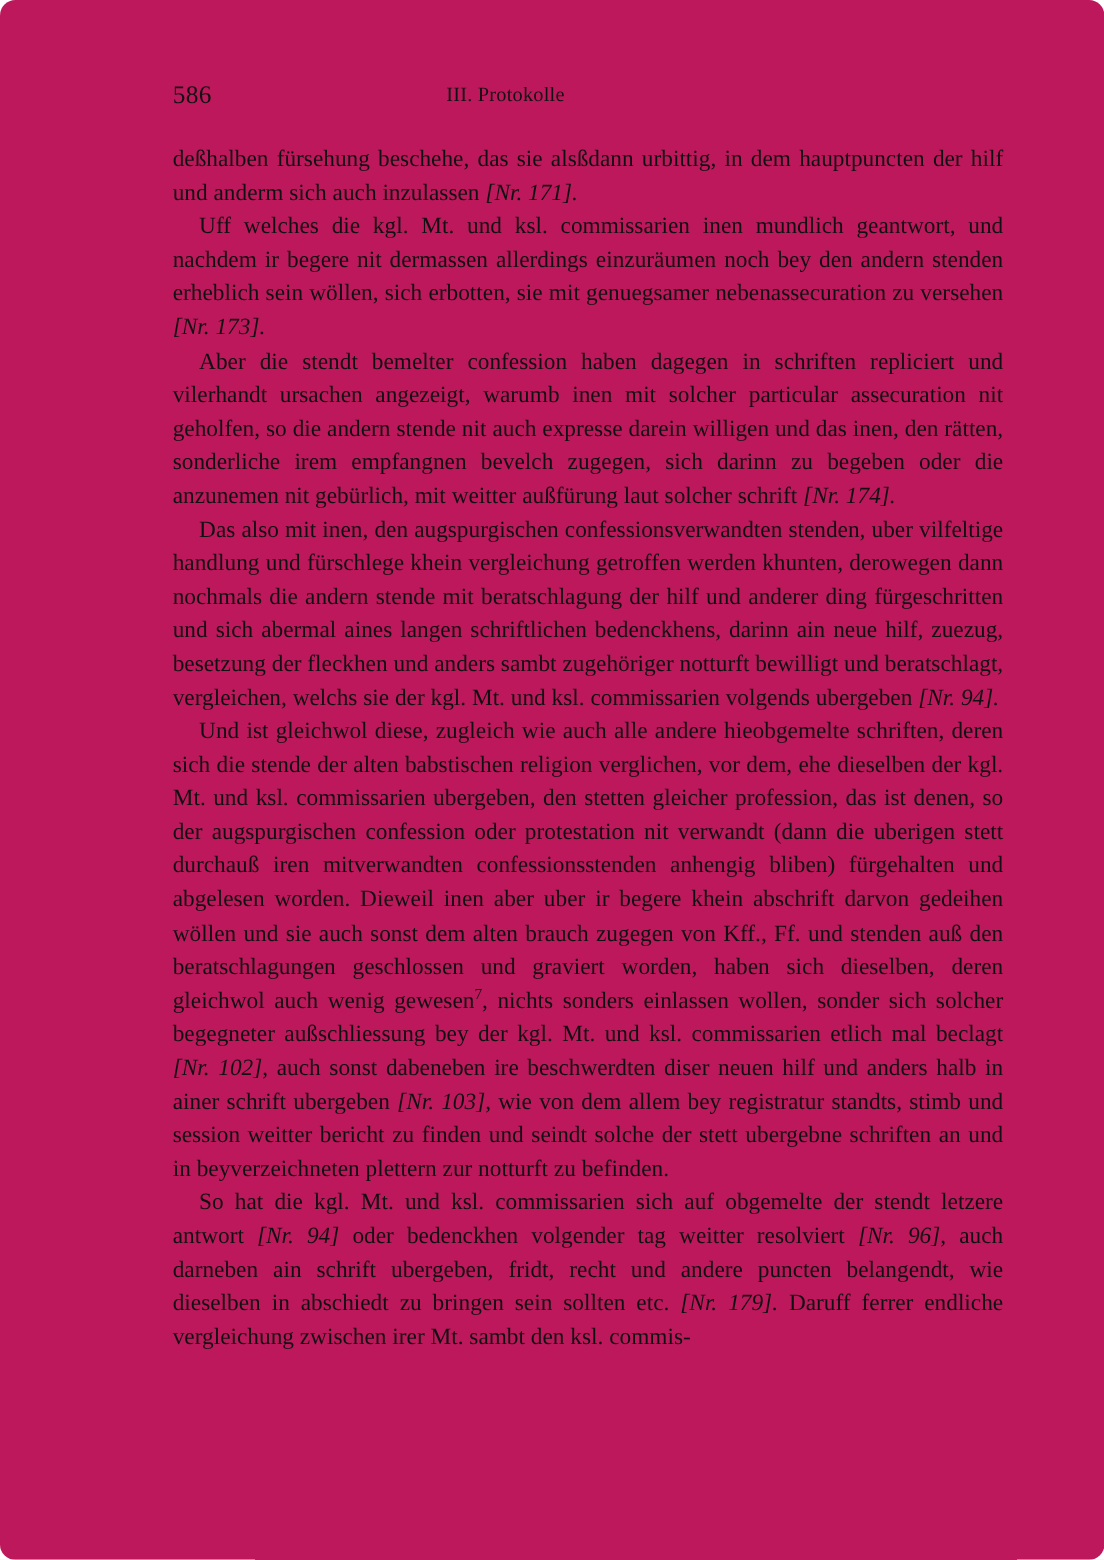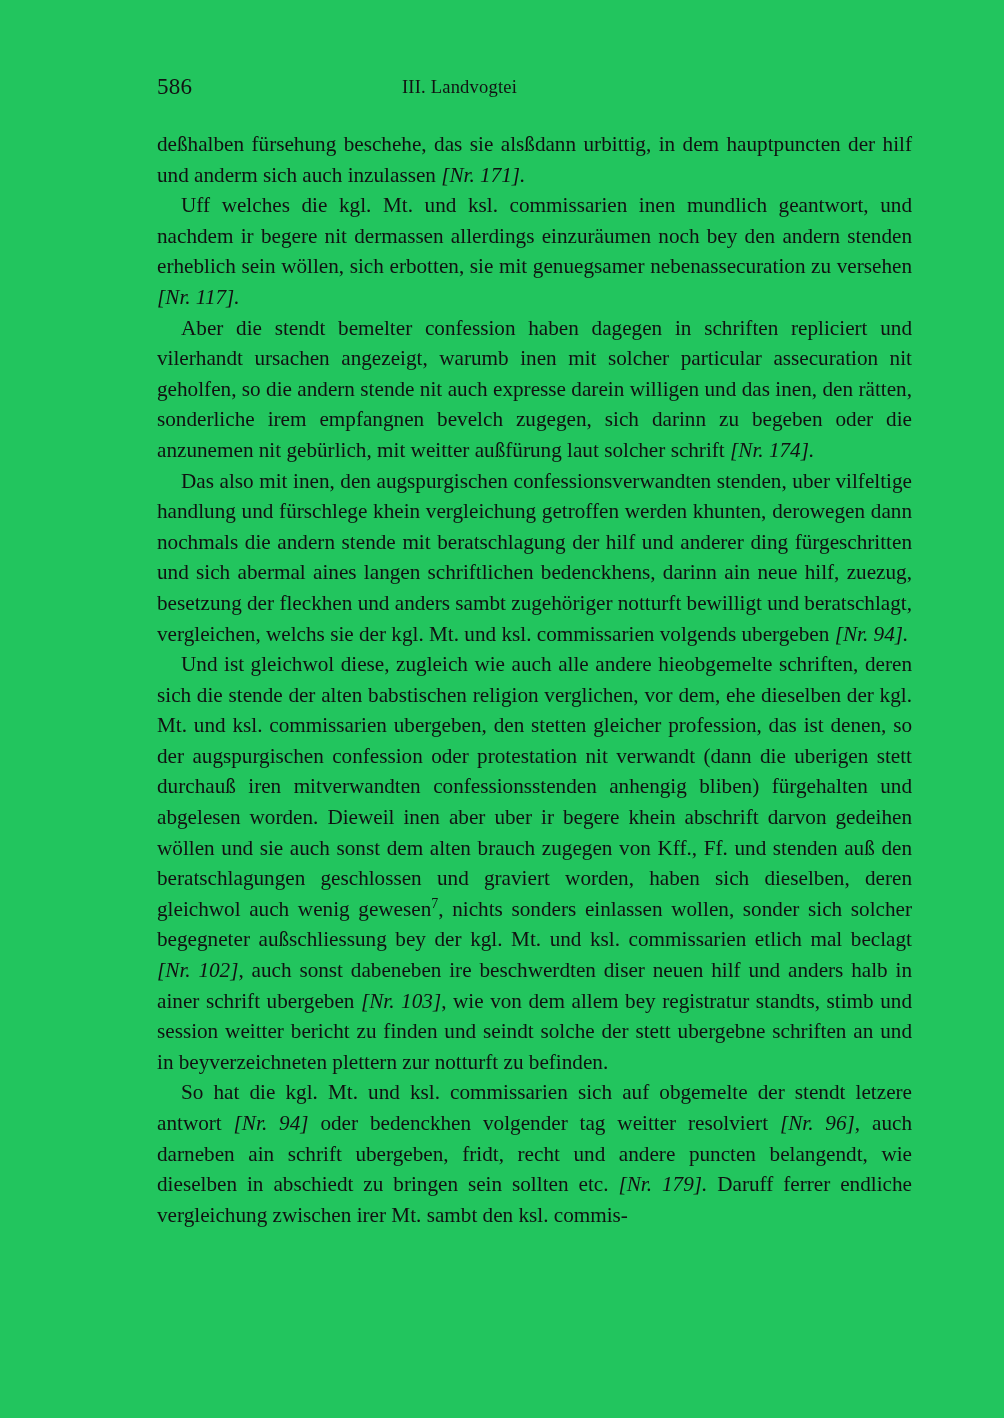--- a/index.html
+++ b/index.html
@@ -5,25 +5,26 @@
 <style>
   html, body {
     margin: 0;
     padding: 0;
     background: #ffffff;
   }
   .page {
     position: relative;
     width: 1004px;
     height: 1418px;
-    background: #22c55e;
+    background: #be185d;
     margin: 0 auto;
     font-family: "Liberation Serif", "DejaVu Serif", serif;
     color: #111111;
     overflow: hidden;
+    border-radius: 14px;
   }
   .content {
     position: absolute;
     left: 157px;
     top: 74px;
     width: 755px;
   }
   
   .running-head {
     position: relative;
@@ -104,26 +105,26 @@
 </style>
 </head>
 <body>
 
 <div class="page">
 
   <div class="content">
 
     <div class="running-head">
       <span class="folio">586</span>
-      <span class="head-title">III. Landvogtei</span>
+      <span class="head-title">III. Protokolle</span>
     </div>
 
     <div class="body-text">
       <p><span>deßhalben fürsehung beschehe, das sie alsßdann urbittig, in dem hauptpuncten der hilf und anderm sich auch inzulassen </span><span class="ref">[Nr. 171].</span></p>
-      <p class="indent"><span>Uff welches die kgl. Mt. und ksl. commissarien inen mundlich geantwort, und nachdem ir begere nit dermassen allerdings einzuräumen noch bey den andern stenden erheblich sein wöllen, sich erbotten, sie mit genuegsamer nebenassecuration zu versehen </span><span class="ref">[Nr. 117].</span></p>
+      <p class="indent"><span>Uff welches die kgl. Mt. und ksl. commissarien inen mundlich geantwort, und nachdem ir begere nit dermassen allerdings einzuräumen noch bey den andern stenden erheblich sein wöllen, sich erbotten, sie mit genuegsamer nebenassecuration zu versehen </span><span class="ref">[Nr. 173].</span></p>
       <p class="indent"><span>Aber die stendt bemelter confession haben dagegen in schriften repliciert und vilerhandt ursachen angezeigt, warumb inen mit solcher particular assecuration nit geholfen, so die andern stende nit auch expresse darein willigen und das inen, den rätten, sonderliche irem empfangnen bevelch zugegen, sich darinn zu begeben oder die anzunemen nit gebürlich, mit weitter außfürung laut solcher schrift </span><span class="ref">[Nr. 174].</span></p>
       <p class="indent"><span>Das also mit inen, den augspurgischen confessionsverwandten stenden, uber vilfeltige handlung und fürschlege khein vergleichung getroffen werden khunten, derowegen dann nochmals die andern stende mit beratschlagung der hilf und anderer ding fürgeschritten und sich abermal aines langen schriftlichen bedenckhens, darinn ain neue hilf, zuezug, besetzung der fleckhen und anders sambt zugehöriger notturft bewilligt und beratschlagt, vergleichen, welchs sie der kgl. Mt. und ksl. commissarien volgends ubergeben </span><span class="ref">[Nr. 94].</span></p>
       <p class="indent"><span>Und ist gleichwol diese, zugleich wie auch alle andere hieobgemelte schriften, deren sich die stende der alten babstischen religion verglichen, vor dem, ehe dieselben der kgl. Mt. und ksl. commissarien ubergeben, den stetten gleicher profession, das ist denen, so der augspurgischen confession oder protestation nit verwandt (dann die uberigen stett durchauß iren mitverwandten confessionsstenden anhengig bliben) fürgehalten und abgelesen worden. Dieweil inen aber uber ir begere khein abschrift darvon gedeihen wöllen und sie auch sonst dem alten brauch zugegen von Kff., Ff. und stenden auß den beratschlagungen geschlossen und graviert worden, haben sich dieselben, deren gleichwol auch wenig gewesen</span><sup class="fn">7</sup><span>, nichts sonders einlassen wollen, sonder sich solcher begegneter außschliessung bey der kgl. Mt. und ksl. commissarien etlich mal beclagt </span><span class="ref">[Nr. 102]</span><span>, auch sonst dabeneben ire beschwerdten diser neuen hilf und anders halb in ainer schrift ubergeben </span><span class="ref">[Nr. 103]</span><span>, wie von dem allem bey registratur standts, stimb und session weitter bericht zu finden und seindt solche der stett ubergebne schriften an und in beyverzeichneten plettern zur notturft zu befinden.</span></p>
       <p class="indent"><span>So hat die kgl. Mt. und ksl. commissarien sich auf obgemelte der stendt letzere antwort </span><span class="ref">[Nr. 94]</span><span> oder bedenckhen volgender tag weitter resolviert </span><span class="ref">[Nr. 96]</span><span>, auch darneben ain schrift ubergeben, fridt, recht und andere puncten belangendt, wie dieselben in abschiedt zu bringen sein sollten etc. </span><span class="ref">[Nr. 179].</span><span> Daruff ferrer endliche vergleichung zwischen irer Mt. sambt den ksl. commis-</span></p>
     </div>
 
   </div>
 
 
 </div>

